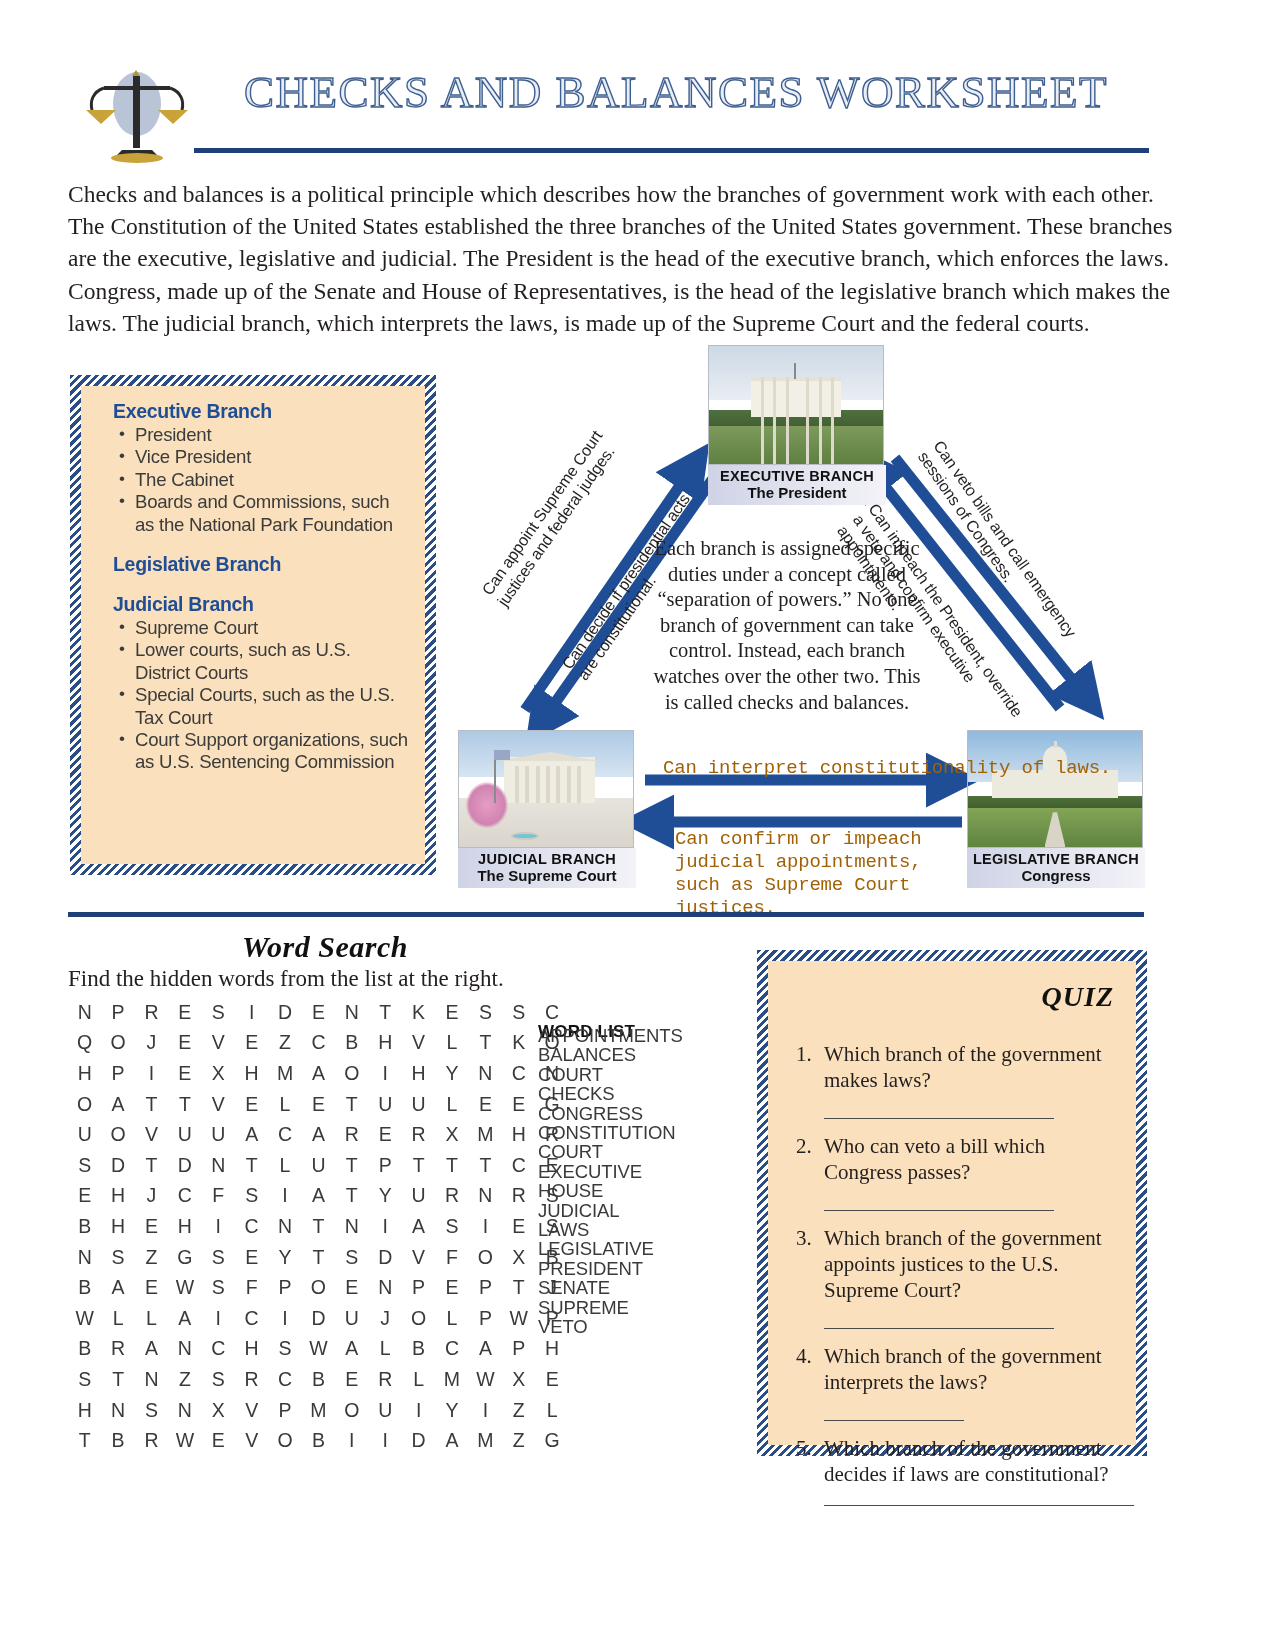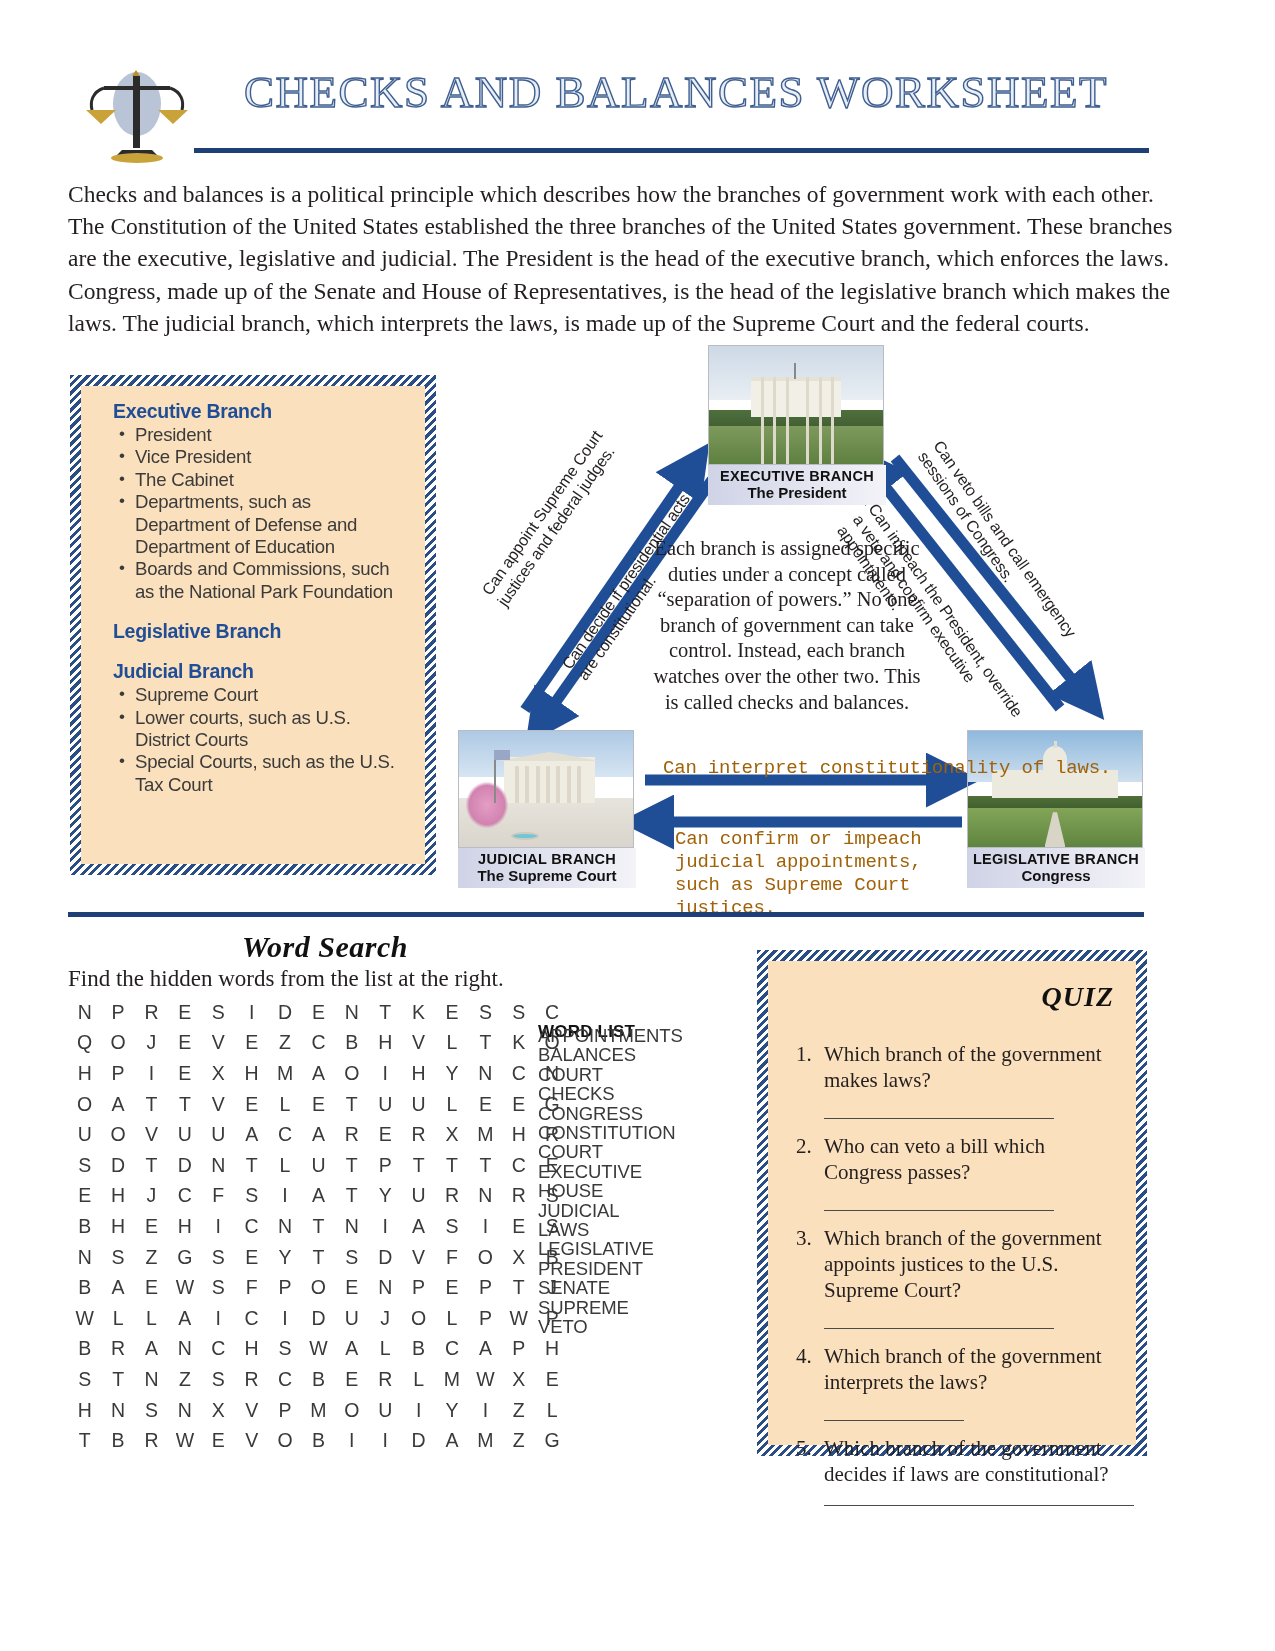--- a/index.html
+++ b/index.html
@@ -219,31 +219,31 @@
 
 <div id="intro">Checks and balances is a political principle which describes how the branches of government work with each other. The Constitution of the United States established the three branches of the United States government. These branches are the executive, legislative and judicial. The President is the head of the executive branch, which enforces the laws. Congress, made up of the Senate and House of Representatives, is the head of the legislative branch which makes the laws. The judicial branch, which interprets the laws, is made up of the Supreme Court and the federal courts.</div>
 
 <div id="branch-box-frame"></div>
 <div id="branch-box-inner">
   <div class="branch-head">Executive Branch</div>
   <ul class="branch-list">
     <li>President</li>
     <li>Vice President</li>
     <li>The Cabinet</li>
-    <li>Departments, such as Department of Defense and Department of Education</li>
     <li>Boards and Commissions, such as the National Park Foundation</li>
   </ul>
 
   <div class="branch-head spaced">Legislative Branch</div>
 
   <div class="branch-head spaced">Judicial Branch</div>
   <ul class="branch-list">
     <li>Supreme Court</li>
     <li>Lower courts, such as U.S. District Courts</li>
     <li>Special Courts, such as the U.S. Tax Court</li>
+    <li>Court Support organizations, such as U.S. Sentencing Commission</li>
   </ul>
 </div>
 
 <div id="diagram">
 
   <svg width="740" height="560" style="position:absolute;left:0;top:0;">
     <defs>
       <marker id="ah" markerWidth="5" markerHeight="5" refX="2.2" refY="2.5" orient="auto">
         <path d="M0,0 L5,2.5 L0,5 Z" fill="#1f4e96"></path>
       </marker>

